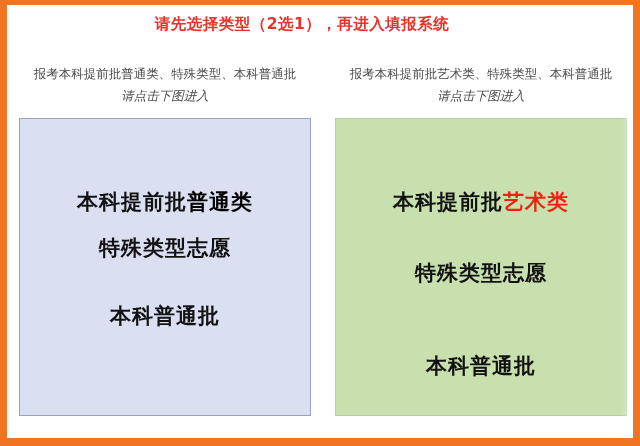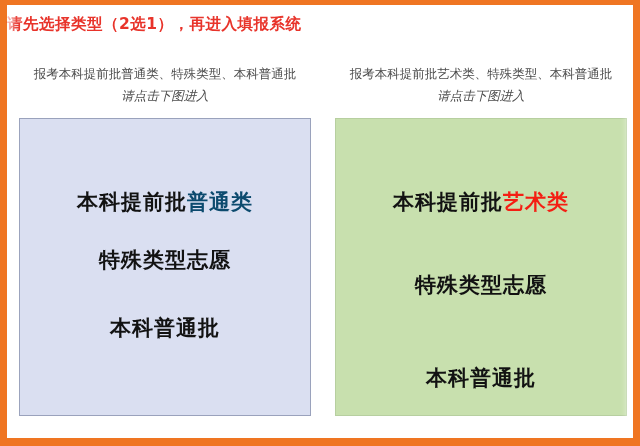--- a/index.html
+++ b/index.html
@@ -40,20 +40,21 @@
     pointer-events: none;
     box-shadow: inset 0 0 9px 4px rgba(255,255,255,0.95);
   }
 
   
   .title-bar {
     position: absolute;
     left: 0;
     top: 9px;
     width: 100%;
+    text-align: center;
     padding-right: 36px;
     box-sizing: border-box;
   }
   .title-text {
     display: inline-block;
     font-size: 15.5px;
     font-weight: bold;
     letter-spacing: 0.5px;
     color: #e8332a;
     white-space: nowrap;
@@ -113,24 +114,24 @@
   .card-row {
     width: 100%;
     text-align: center;
     font-size: 21px;
     font-weight: bold;
     color: #121212;
     letter-spacing: 1px;
     white-space: nowrap;
   }
   .card .row1 { margin-top: 69px; }
-  .card .row2 { margin-top: 30px; }
+  .card .row2 { margin-top: 18px; }
   .card .row3 { margin-top: 40px; }
 
-  .accent-purple { color: #0c4a6e; }
+  .accent-purple { color: #000000; }
   .accent-red    { color: #f41e13; }
 </style>
 </head>
 <body>
 
 <div class="page">
   <div class="page-inner">
 
     <div class="title-bar">
       <span class="title-text">请先选择类型（2选1），再进入填报系统</span>

